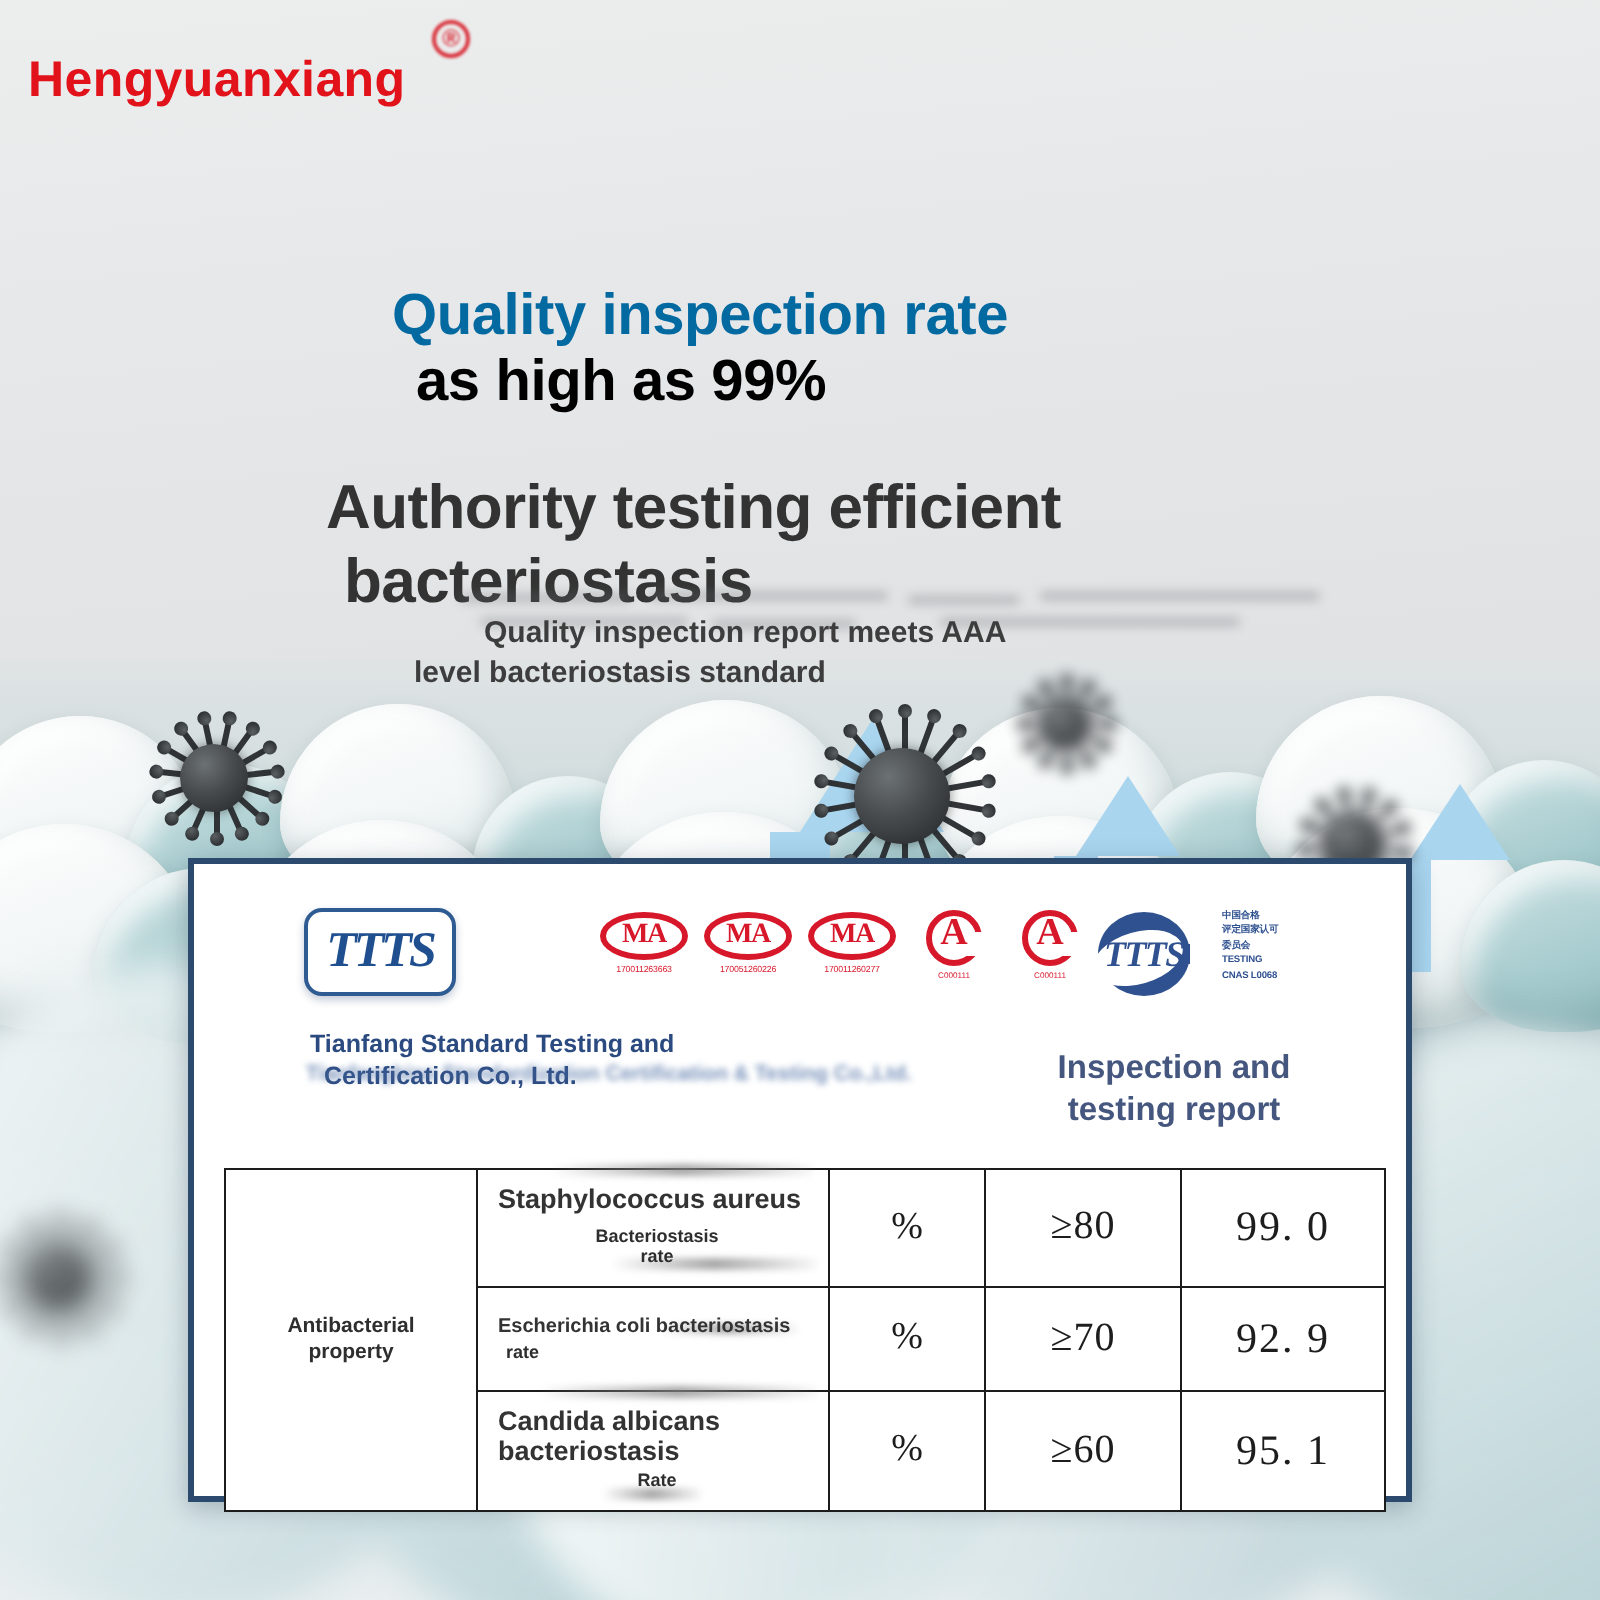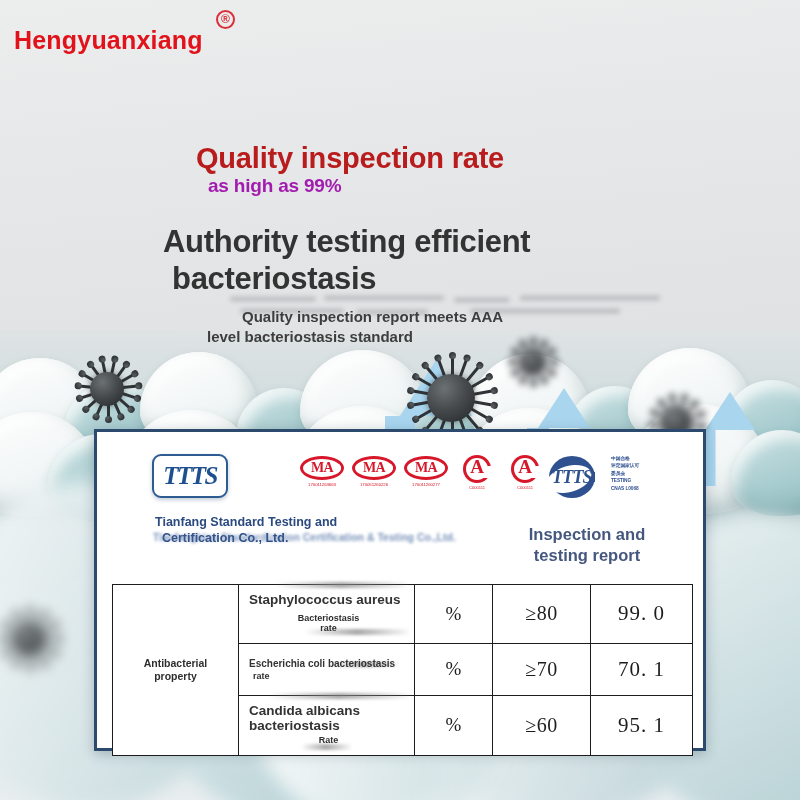--- a/index.html
+++ b/index.html
@@ -90,25 +90,25 @@
     position: absolute; left: 202px; top: -16px;
     width: 19px; height: 19px; border-radius: 50%;
     border: 2px solid #d8212c; color: #d8212c;
     font-size: 12px; line-height: 15px; text-align: center;
     font-weight: 700; filter: blur(.7px); opacity: .92;
   }
 
   
   #headlines { position: absolute; left: 0; top: 142px; width: 800px; }
   .h-line1 {
-    font-size: 29px; font-weight: 700; color: #b91c1c;
+    font-size: 29px; font-weight: 700; color: #0369a1;
     padding-left: 196px; line-height: 1.15; letter-spacing: -.2px;
   }
   .h-line2 {
-    font-size: 19px; font-weight: 700; color: #a21caf;
+    font-size: 29px; font-weight: 700; color: #000000;
     padding-left: 208px; line-height: 1.15; letter-spacing: -.2px;
   }
   .h-line3 {
     font-size: 31px; font-weight: 700; color: #333333;
     padding-left: 163px; line-height: 1.2; margin-top: 26px; letter-spacing: -.3px;
   }
   .h-line4 {
     font-size: 31px; font-weight: 700; color: #333333;
     padding-left: 172px; line-height: 1.2; letter-spacing: -.3px;
   }
@@ -596,21 +596,21 @@
           <div class="item-sub left">rate</div>
         </div>
       </td>
       <td class="c-unit">
         <span class="unit-txt">%</span>
       </td>
       <td class="c-std">
         <span class="std-txt">≥70</span>
       </td>
       <td class="c-val">
-        <span class="val-txt">70. 1</span>
+        <span class="val-txt">92. 9</span>
       </td>
     </tr>
 
     <tr>
       <td class="c-item">
         <div class="item-cell">
           <div class="smudge" style="left:30px; top:-3px; width:140px; height:6px;"></div>
           <div class="smudge" style="left:62px; top:48px; width:50px; height:6px;"></div>
           <div class="item-main" style="white-space:pre-line;">Candida albicans
 bacteriostasis</div>

